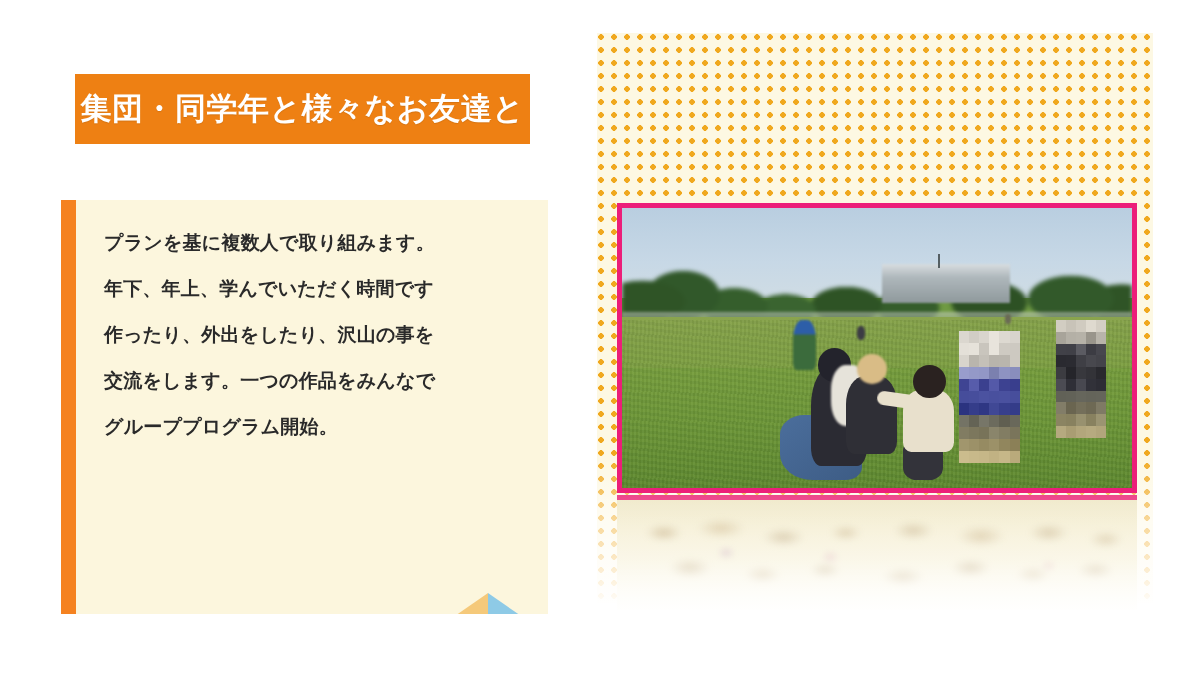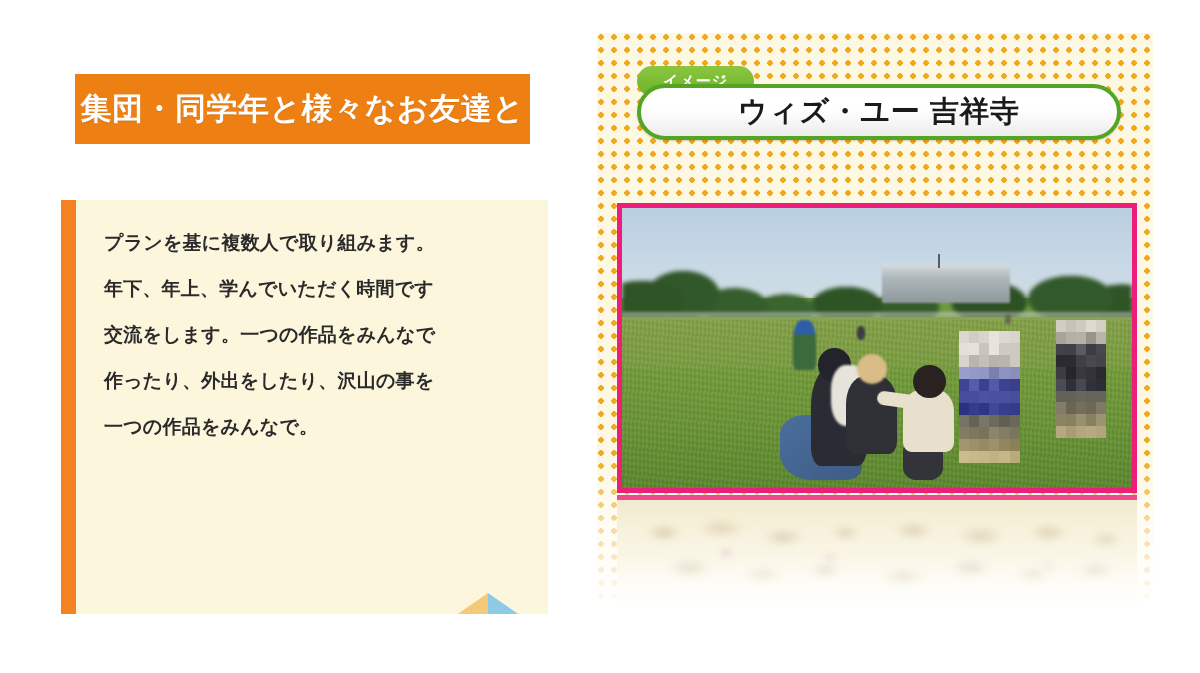--- a/index.html
+++ b/index.html
@@ -382,51 +382,43 @@
   <div id="title-banner">
     <span id="title-banner-text">集団・同学年と様々なお友達と</span>
   </div>
 
   <div id="info-card">
     <div id="info-card-accent-bar"></div>
 
     <div id="info-card-body">
       <p>プランを基に複数人で取り組みます。</p>
       <p>年下、年上、学んでいただく時間です</p>
+      <p>作ったり、外出をしたり、沢山の事を</p>
       <p>交流をします。一つの作品をみんなで</p>
-      <p>作ったり、外出をしたり、沢山の事を</p>
-      <p>一つの作品をみんなで。</p>
+      <p>グループプログラム開始。</p>
     </div>
 
     <svg id="kite" viewBox="0 0 74 64">
       <polygon points="37,0 74,26 37,40 0,26" fill="none"></polygon>
       <polygon points="37,1 37,40 1,26" fill="#f5c97a"></polygon>
       <polygon points="37,1 73,26 37,40" fill="#8ecae6"></polygon>
       <polygon points="37,40 73,26 56,44 37,63" fill="#9cc95a"></polygon>
       <polygon points="37,40 1,26 18,45 37,63" fill="#f0a04b"></polygon>
       <polygon points="37,40 56,44 37,63 18,45" fill="#f08b3a"></polygon>
     </svg>
 
   </div>
 </div>
 
 <div id="right-column">
 
   <div id="dotted-panel">
     <div id="dotted-panel-fade"></div>
   </div>
 
-  <div id="header-pill-group">
-    <div id="image-tab">
-      <span id="image-tab-text">イメージ</span>
-    </div>
-    <div id="facility-pill">
-      <span id="facility-pill-text">ウィズ・ユー 吉祥寺</span>
-    </div>
-  </div>
 
   <div id="photo-frame">
     <div id="photo-inner">
       <div class="ph" id="ph-sky"></div>
       <div class="ph" id="ph-treeline"></div>
       <div class="ph" id="ph-building"></div>
       <div class="ph" id="ph-building-antenna"></div>
       <div class="ph" id="ph-fence"></div>
       <div class="ph" id="ph-grass-far"></div>
       <div class="ph" id="ph-grass-near"></div>

